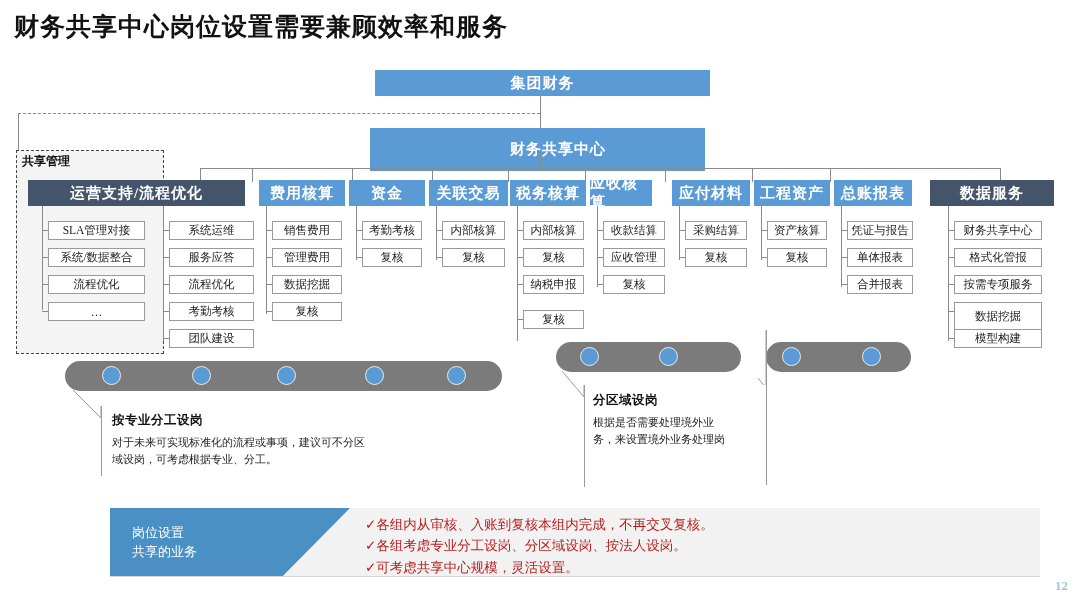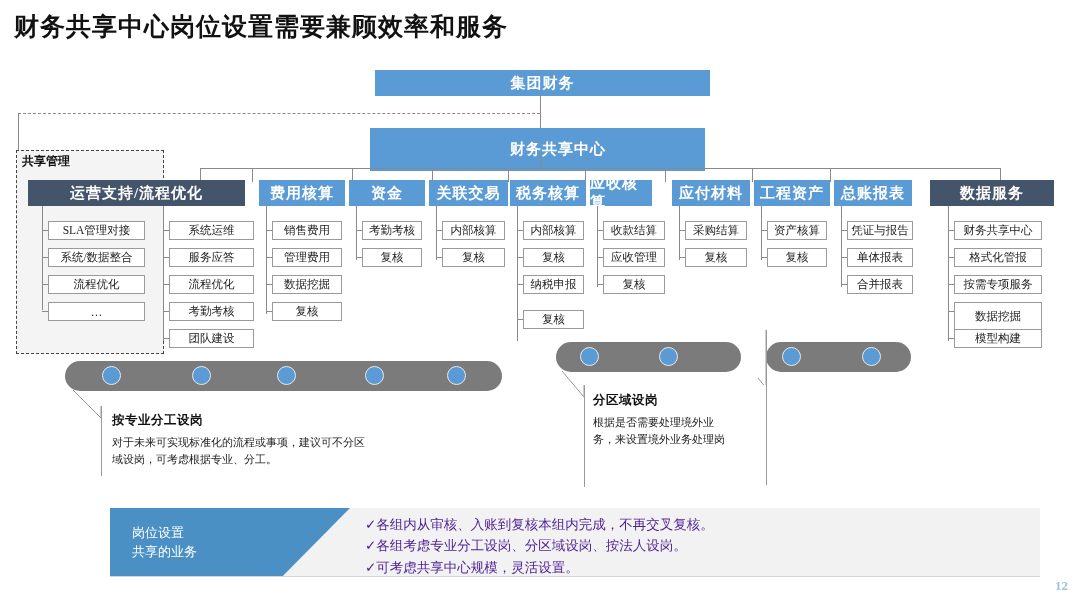--- a/index.html
+++ b/index.html
@@ -88,21 +88,21 @@
     position:absolute;left:0;top:0;width:240px;height:68px;
     background:#4A90C4;color:#fff;
     -webkit-clip-path:polygon(0 0,100% 0,72% 100%,0 100%);
     clip-path:polygon(0 0,100% 0,72% 100%,0 100%);
     display:flex;flex-direction:column;justify-content:center;
     padding-left:22px;box-sizing:border-box;
     font-size:13px;line-height:1.5;
   }
   .banner-list{
     position:absolute;left:255px;top:6px;right:10px;
-    font-size:13.5px;line-height:1.58;color:#4c1d95;
+    font-size:13.5px;line-height:1.58;color:#b91c1c;
   }
   .banner-list div{white-space:nowrap;}
   .banner-rule{
     position:absolute;left:110px;top:576px;width:930px;height:1px;background:#d6d6d6;
   }
   .pageno{
     position:absolute;right:12px;bottom:4px;font-size:13px;color:#9fc3e0;font-weight:bold;
   }
 </style>
 </head>

